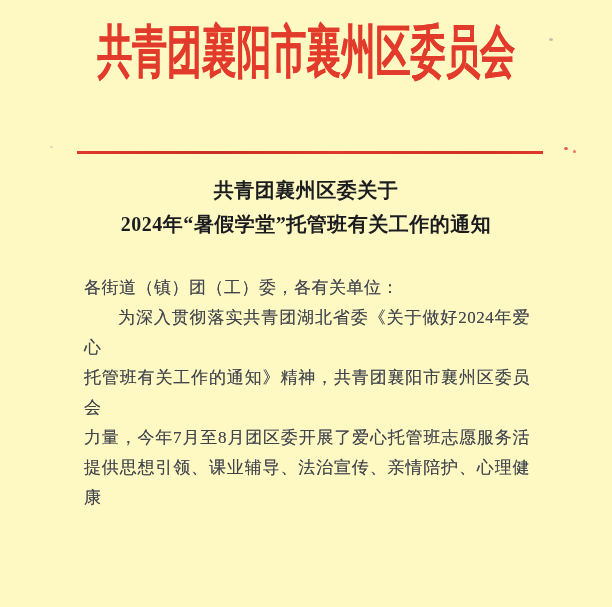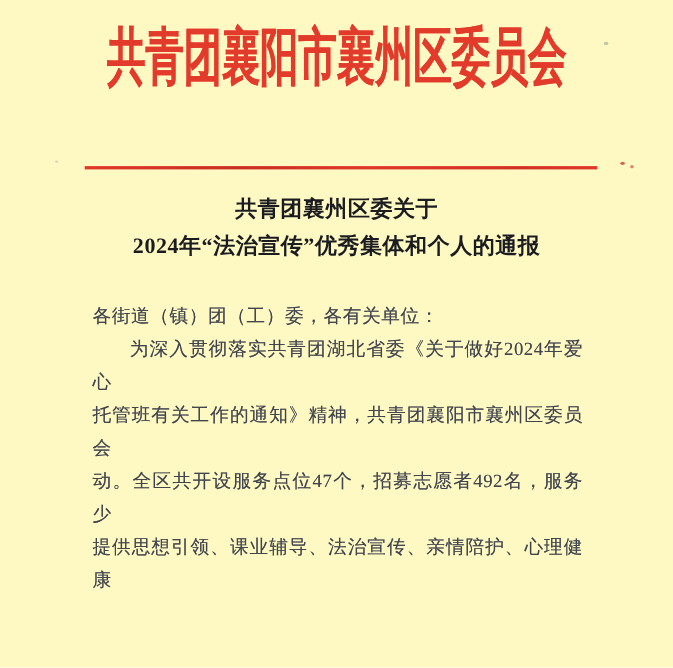--- a/index.html
+++ b/index.html
@@ -80,33 +80,33 @@
 <div class="page">
 
   <div class="letterhead-wrap">
     <span class="letterhead">共青团襄阳市襄州区委员会</span>
   </div>
 
   <div class="red-rule"></div>
 
   <div class="doc-title">
     <div>共青团襄州区委关于</div>
-    <div>2024年“法治宣传”优秀集体和个人的通报</div>
+    <div>2024年“暑假学堂”托管班有关工作的通知</div>
   </div>
 
   <div class="doc-body">
 
       <div class="body-line">各街道（镇）团（工）委，各有关单位：</div>
 
       <div class="body-line indent justify">为深入贯彻落实共青团湖北省委《关于做好2024年爱心</div>
 
       <div class="body-line justify">托管班有关工作的通知》精神，共青团襄阳市襄州区委员会</div>
 
+      <div class="body-line justify">力量，今年7月至8月团区委开展了爱心托管班志愿服务活</div>
 
-      <div class="body-line justify">动。全区共开设服务点位47个，招募志愿者492名，服务少</div>
 
 
       <div class="body-line justify">提供思想引领、课业辅导、法治宣传、亲情陪护、心理健康</div>
 
     </div>
 
   <div class="speck speck-red-1"></div>
   <div class="speck speck-red-2"></div>
   <div class="speck speck-gray-1"></div>
   <div class="speck speck-gray-2"></div>

